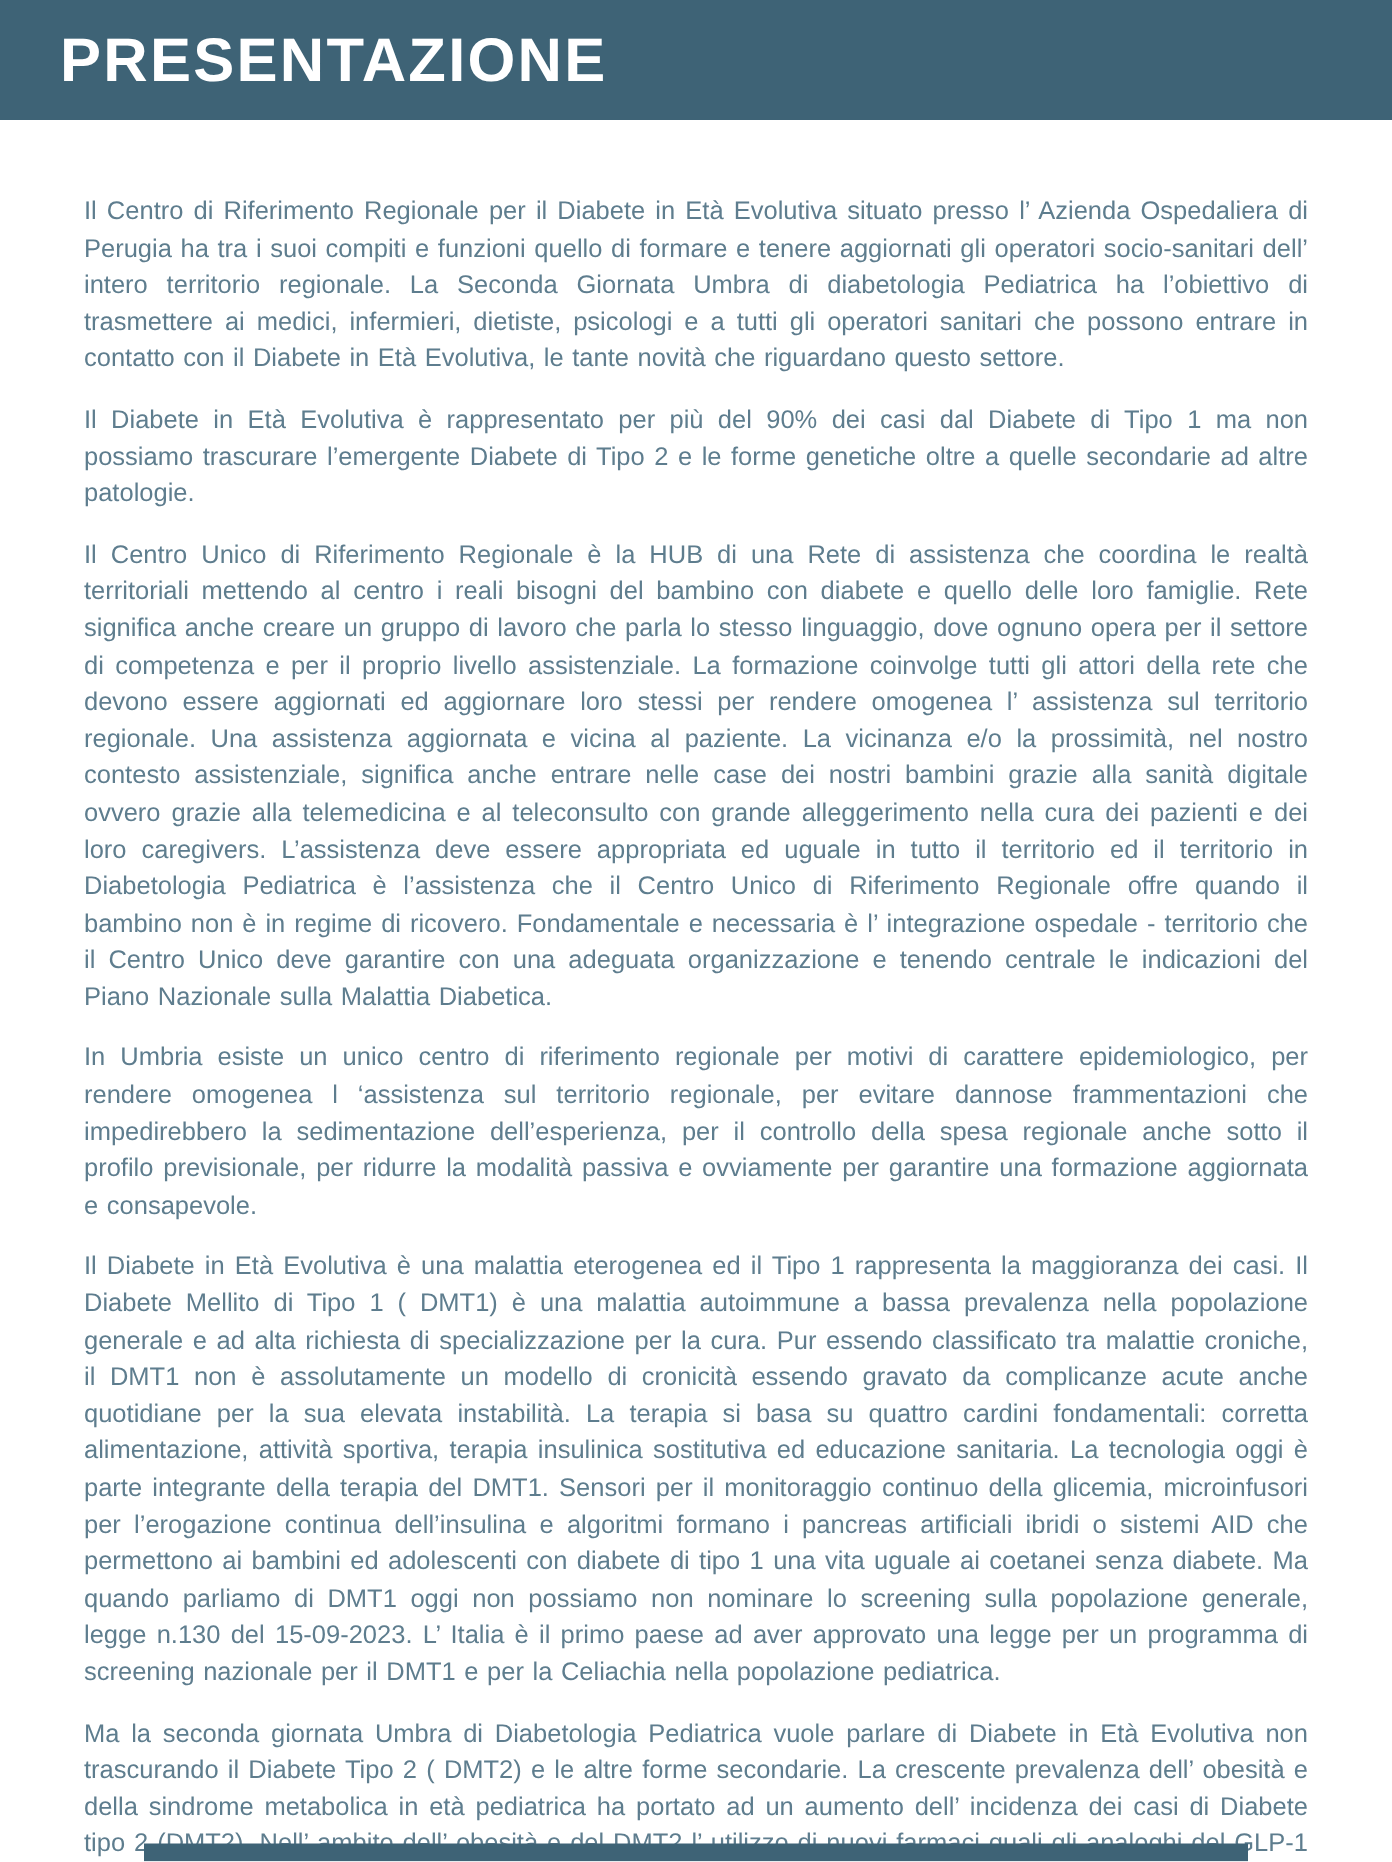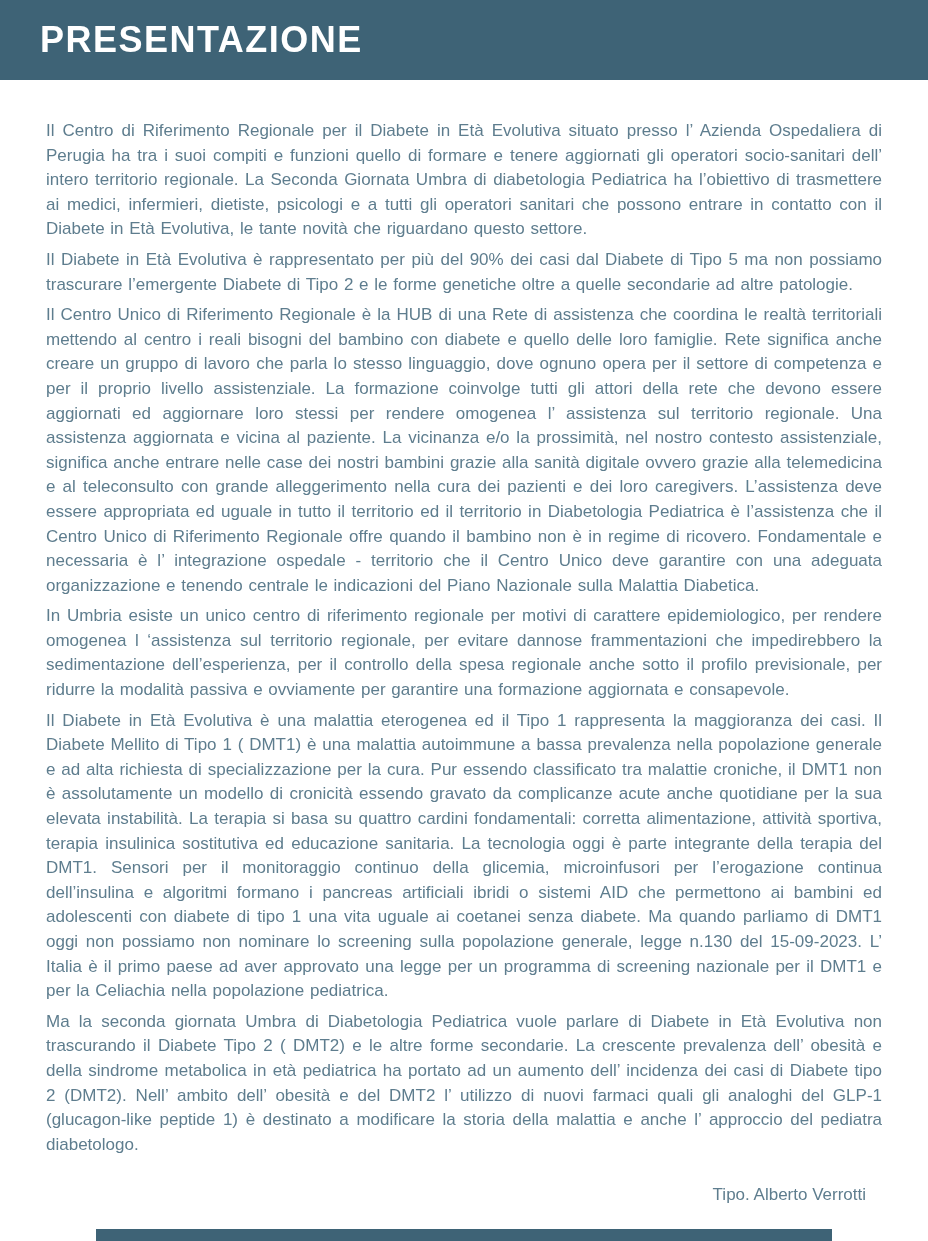--- a/index.html
+++ b/index.html
@@ -21,36 +21,36 @@
     left: 0;
     width: 100%;
     height: 80px;
     background: #3e6376;
     display: flex;
     align-items: center;
   }
   .header-band h1 {
     margin: 0 0 0 40px;
     color: #ffffff;
-    font-size: 36px;
+    font-size: 41px;
     font-weight: bold;
     letter-spacing: 1.5px;
     line-height: 1;
   }
   .doc-body {
     position: absolute;
     top: 113px;
     left: 40px;
     right: 40px;
     color: #5e7d8e;
     font-size: 17px;
     line-height: 24.6px;
   }
   .doc-body p {
-    margin: 6px;
+    margin: 16px;
     text-align: justify;
     word-spacing: 1px;
   }
   .signature {
     margin-top: 26px;
     text-align: right;
     padding-right: 22px;
     color: #5e7d8e;
     font-size: 17px;
   }
@@ -68,21 +68,21 @@
 
 <div class="page">
 
   <div class="header-band">
     <h1>PRESENTAZIONE</h1>
   </div>
 
   <div class="doc-body">
     <div>
         <p>Il Centro di Riferimento Regionale  per il Diabete in Età Evolutiva situato presso l’ Azienda Ospedaliera di Perugia ha tra i suoi compiti  e funzioni quello di formare e tenere aggiornati  gli operatori socio-sanitari dell’ intero territorio regionale. La Seconda Giornata Umbra di diabetologia Pediatrica ha l’obiettivo di trasmettere ai medici, infermieri, dietiste, psicologi e a tutti gli operatori sanitari che possono entrare in contatto con il Diabete in Età Evolutiva, le tante novità che riguardano questo settore.</p>
-        <p>Il Diabete in Età Evolutiva è rappresentato per più del 90% dei casi dal Diabete di Tipo 5 ma non possiamo trascurare l’emergente Diabete di Tipo 2 e le forme genetiche oltre a quelle secondarie ad altre patologie.</p>
+        <p>Il Diabete in Età Evolutiva è rappresentato per più del 90% dei casi dal Diabete di Tipo 1 ma non possiamo trascurare l’emergente Diabete di Tipo 2 e le forme genetiche oltre a quelle secondarie ad altre patologie.</p>
         <p>Il Centro Unico di Riferimento Regionale è la HUB di una Rete di assistenza che coordina le realtà territoriali mettendo al centro i reali bisogni del bambino con diabete e quello delle loro famiglie. Rete significa anche creare un gruppo di lavoro che parla lo stesso linguaggio, dove ognuno opera per il settore di competenza e per il proprio livello assistenziale. La formazione coinvolge tutti  gli attori della rete che devono essere aggiornati ed aggiornare loro stessi  per rendere omogenea l’ assistenza sul territorio regionale. Una assistenza aggiornata e vicina al paziente. La vicinanza e/o la prossimità, nel nostro contesto assistenziale, significa anche entrare nelle case dei nostri bambini grazie alla sanità digitale ovvero grazie alla telemedicina e al teleconsulto con grande alleggerimento nella cura  dei pazienti e dei loro caregivers. L’assistenza deve essere appropriata ed uguale in tutto il territorio ed il territorio in Diabetologia Pediatrica è l’assistenza che il Centro Unico di Riferimento Regionale offre quando il bambino non è in regime di ricovero. Fondamentale e necessaria è l’ integrazione ospedale - territorio che il Centro Unico deve garantire con una adeguata organizzazione e tenendo centrale le indicazioni del Piano Nazionale sulla Malattia Diabetica.</p>
         <p>In Umbria esiste un unico centro di riferimento regionale per motivi di carattere epidemiologico, per rendere omogenea l ‘assistenza sul territorio regionale, per evitare dannose frammentazioni che impedirebbero la sedimentazione dell’esperienza, per il controllo della spesa regionale anche sotto il profilo previsionale, per ridurre la modalità passiva e ovviamente per garantire una formazione aggiornata e consapevole.</p>
         <p>Il Diabete in Età Evolutiva è una malattia eterogenea ed il Tipo 1 rappresenta la maggioranza dei casi. Il Diabete Mellito di Tipo 1 ( DMT1) è una malattia autoimmune a bassa prevalenza nella popolazione generale e ad alta richiesta di specializzazione per la cura. Pur essendo classificato tra malattie croniche, il DMT1 non è assolutamente un modello di cronicità essendo gravato da complicanze acute anche quotidiane per la sua elevata instabilità. La terapia si basa su quattro cardini fondamentali: corretta alimentazione, attività sportiva, terapia insulinica sostitutiva ed educazione sanitaria. La tecnologia oggi è parte integrante della terapia del DMT1. Sensori per il monitoraggio continuo della glicemia, microinfusori per l’erogazione continua dell’insulina e algoritmi formano i pancreas artificiali ibridi o sistemi AID che permettono ai bambini ed adolescenti con diabete di tipo 1 una vita uguale ai coetanei senza diabete. Ma quando parliamo di DMT1 oggi non possiamo non nominare lo screening sulla popolazione generale, legge n.130 del 15-09-2023. L’ Italia è il primo paese  ad aver approvato una legge per un programma di screening  nazionale  per il DMT1 e per la Celiachia nella popolazione pediatrica.</p>
         <p>Ma la seconda giornata Umbra di Diabetologia Pediatrica vuole  parlare di Diabete in Età Evolutiva non trascurando il Diabete Tipo 2 ( DMT2) e le altre forme secondarie. La crescente prevalenza dell’ obesità e della sindrome metabolica in età pediatrica ha portato ad un aumento dell’ incidenza  dei casi di Diabete tipo 2 (DMT2). Nell’ ambito dell’ obesità e del DMT2  l’ utilizzo di nuovi farmaci quali gli analoghi  del GLP-1 (glucagon-like peptide 1) è destinato a modificare  la storia della malattia e anche l’ approccio del pediatra diabetologo.</p>
       </div>
     <div class="signature">Tipo. Alberto Verrotti</div>
   </div>
 
   <div class="footer-bar"></div>
 

